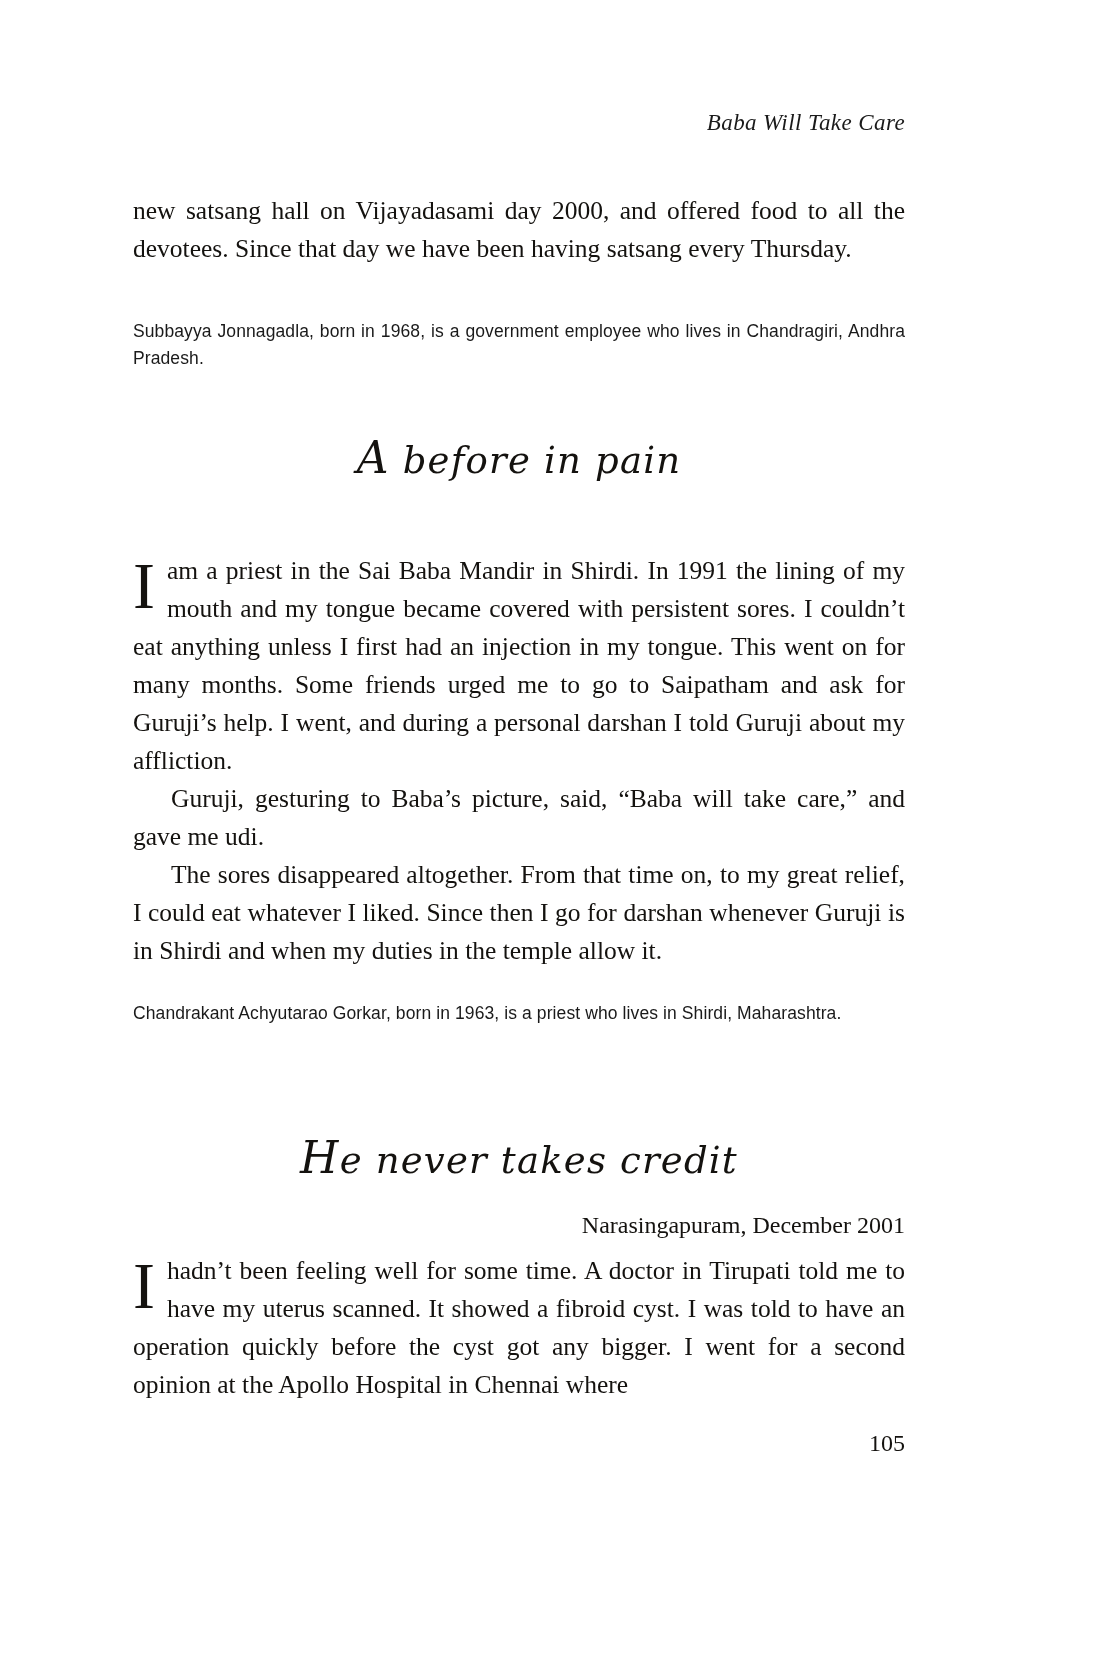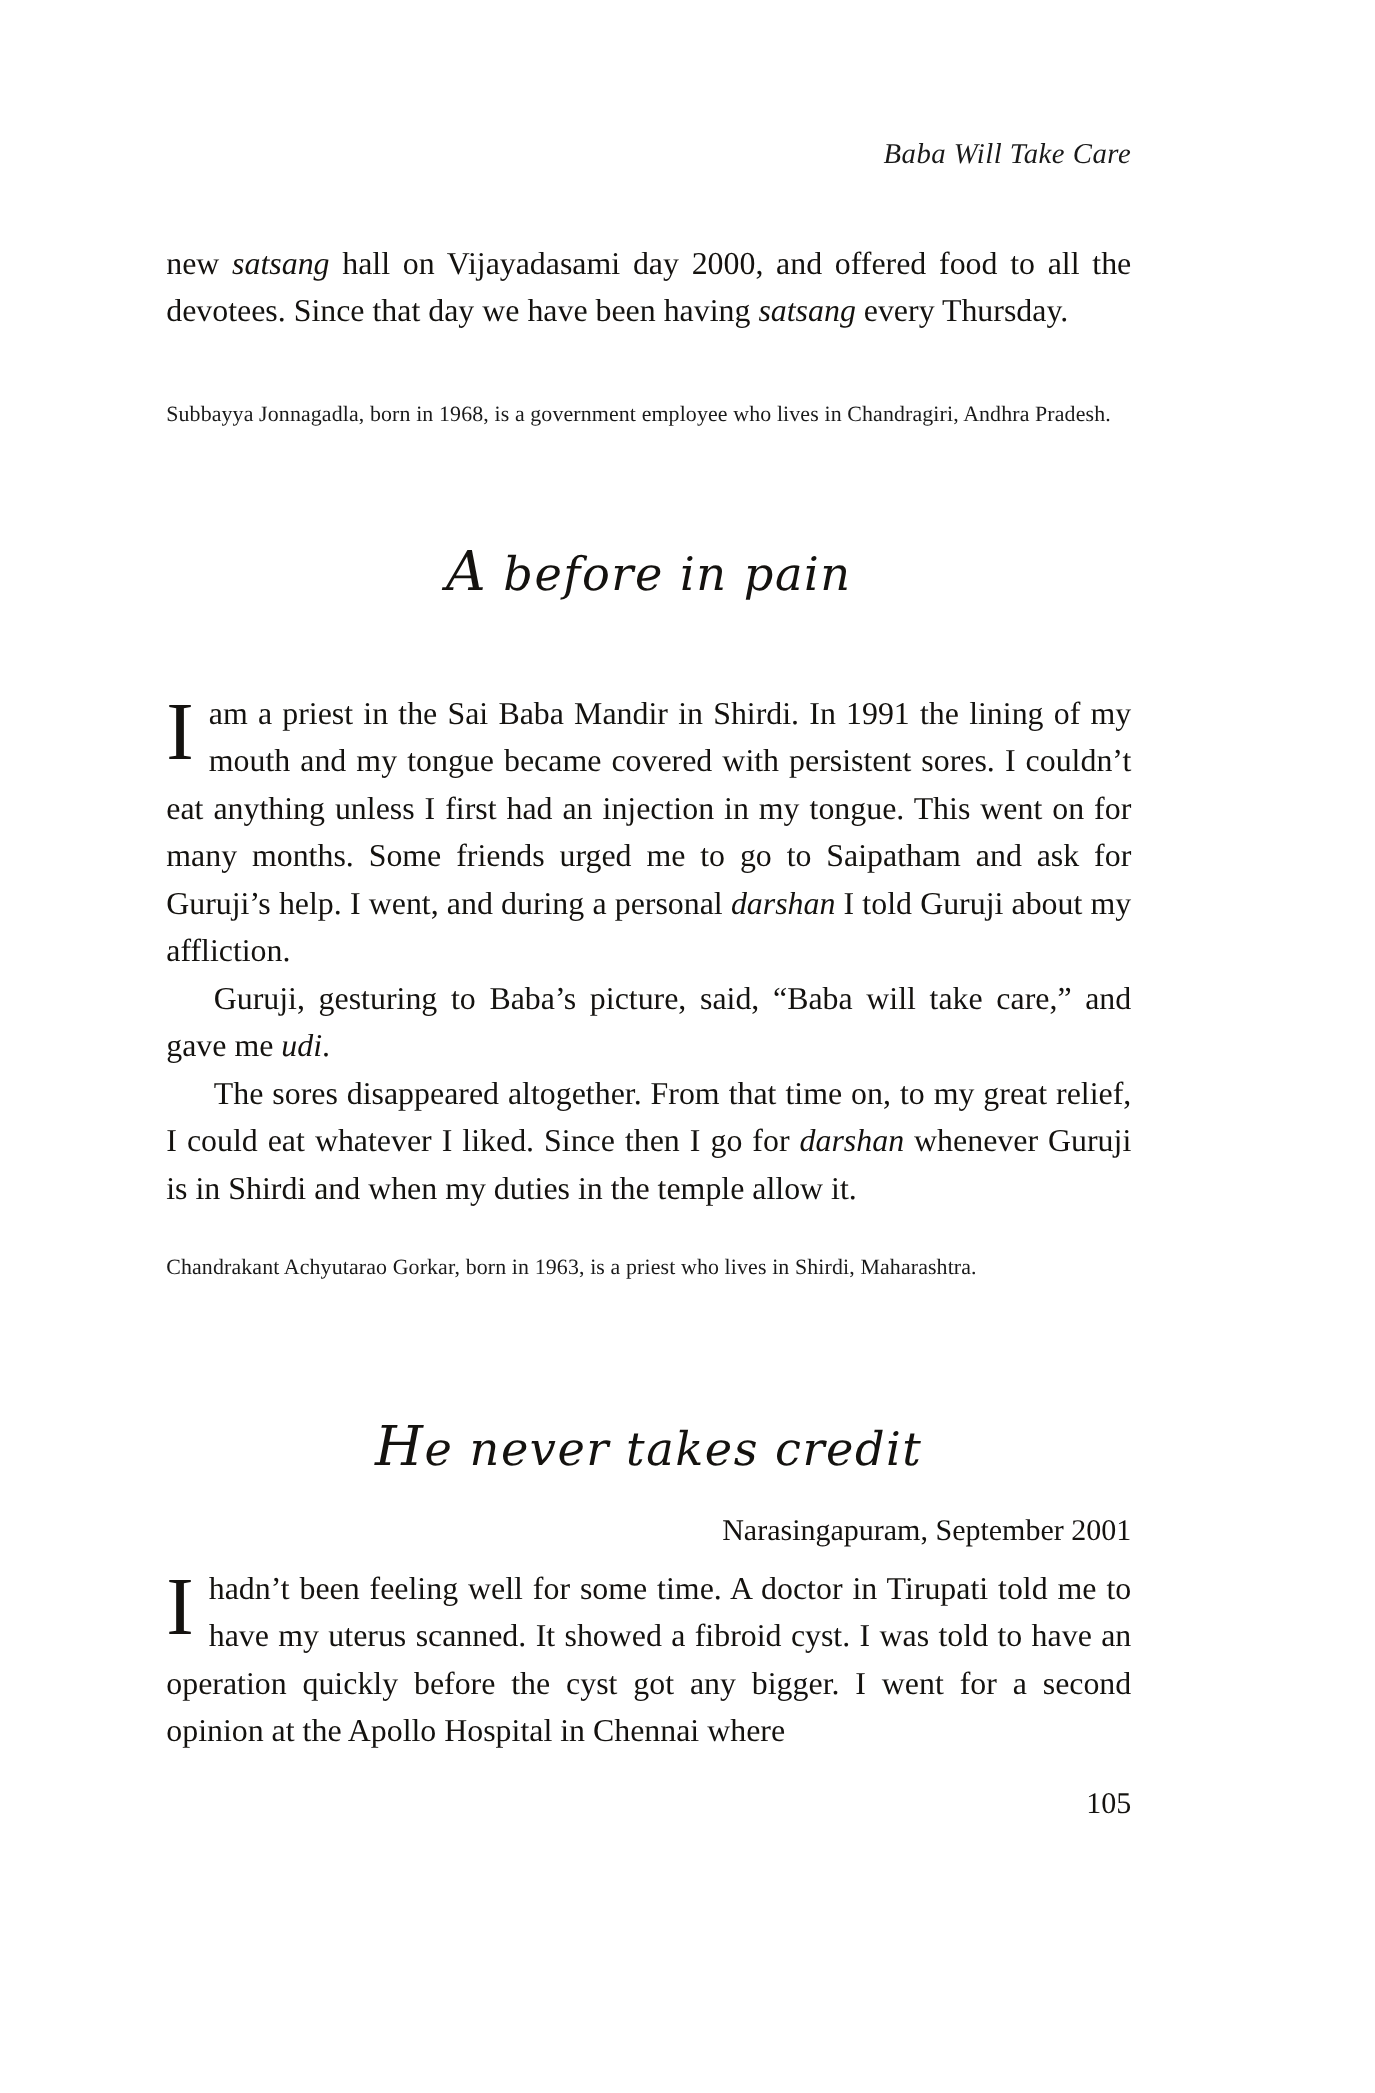--- a/index.html
+++ b/index.html
@@ -46,25 +46,25 @@
   .para {
     font-size: 25.5px;
     line-height: 38px;
     text-align: justify;
     text-justify: inter-word;
     margin: 0;
     color: #14120f;
   }
   .para.indent { text-indent: 38px; }
 
-  .it { font-style: italic; }
+  .it { }
 
   
   .credit {
-    font-family: Liberation Serif, serif;
+    font-family: Liberation Sans, sans-serif;
     font-size: 17.5px;
     line-height: 27px;
     text-align: justify;
     color: #1a1a1a;
     margin: 0;
     letter-spacing: 0.1px;
   }
 
   
   .section-title {
@@ -145,21 +145,21 @@
 
     <div class="blk" style="top:1000px;">
       <p class="credit">Chandrakant Achyutarao Gorkar, born in 1963, is a priest who lives in Shirdi, Maharashtra.</p>
     </div>
 
     <div class="blk" style="top:1132px;">
       <div class="section-title"><span class="cap">H</span><span>e never takes credit</span></div>
     </div>
 
     <div class="blk" style="top:1212px;">
-      <div class="dateline">Narasingapuram, September 2001</div>
+      <div class="dateline">Narasingapuram, December 2001</div>
     </div>
 
     <div class="blk" style="top:1252px;">
       <p class="dropcap-para"><span class="dropcap">I</span>hadn’t been feeling well for some time. A doctor in Tirupati told me to have my uterus scanned. It showed a fibroid cyst. I was told to have an operation quickly before the cyst got any bigger. I went for a second opinion at the Apollo Hospital in Chennai where</p>
     </div>
 
     <div class="folio">105</div>
 
   </div>
 </div>

